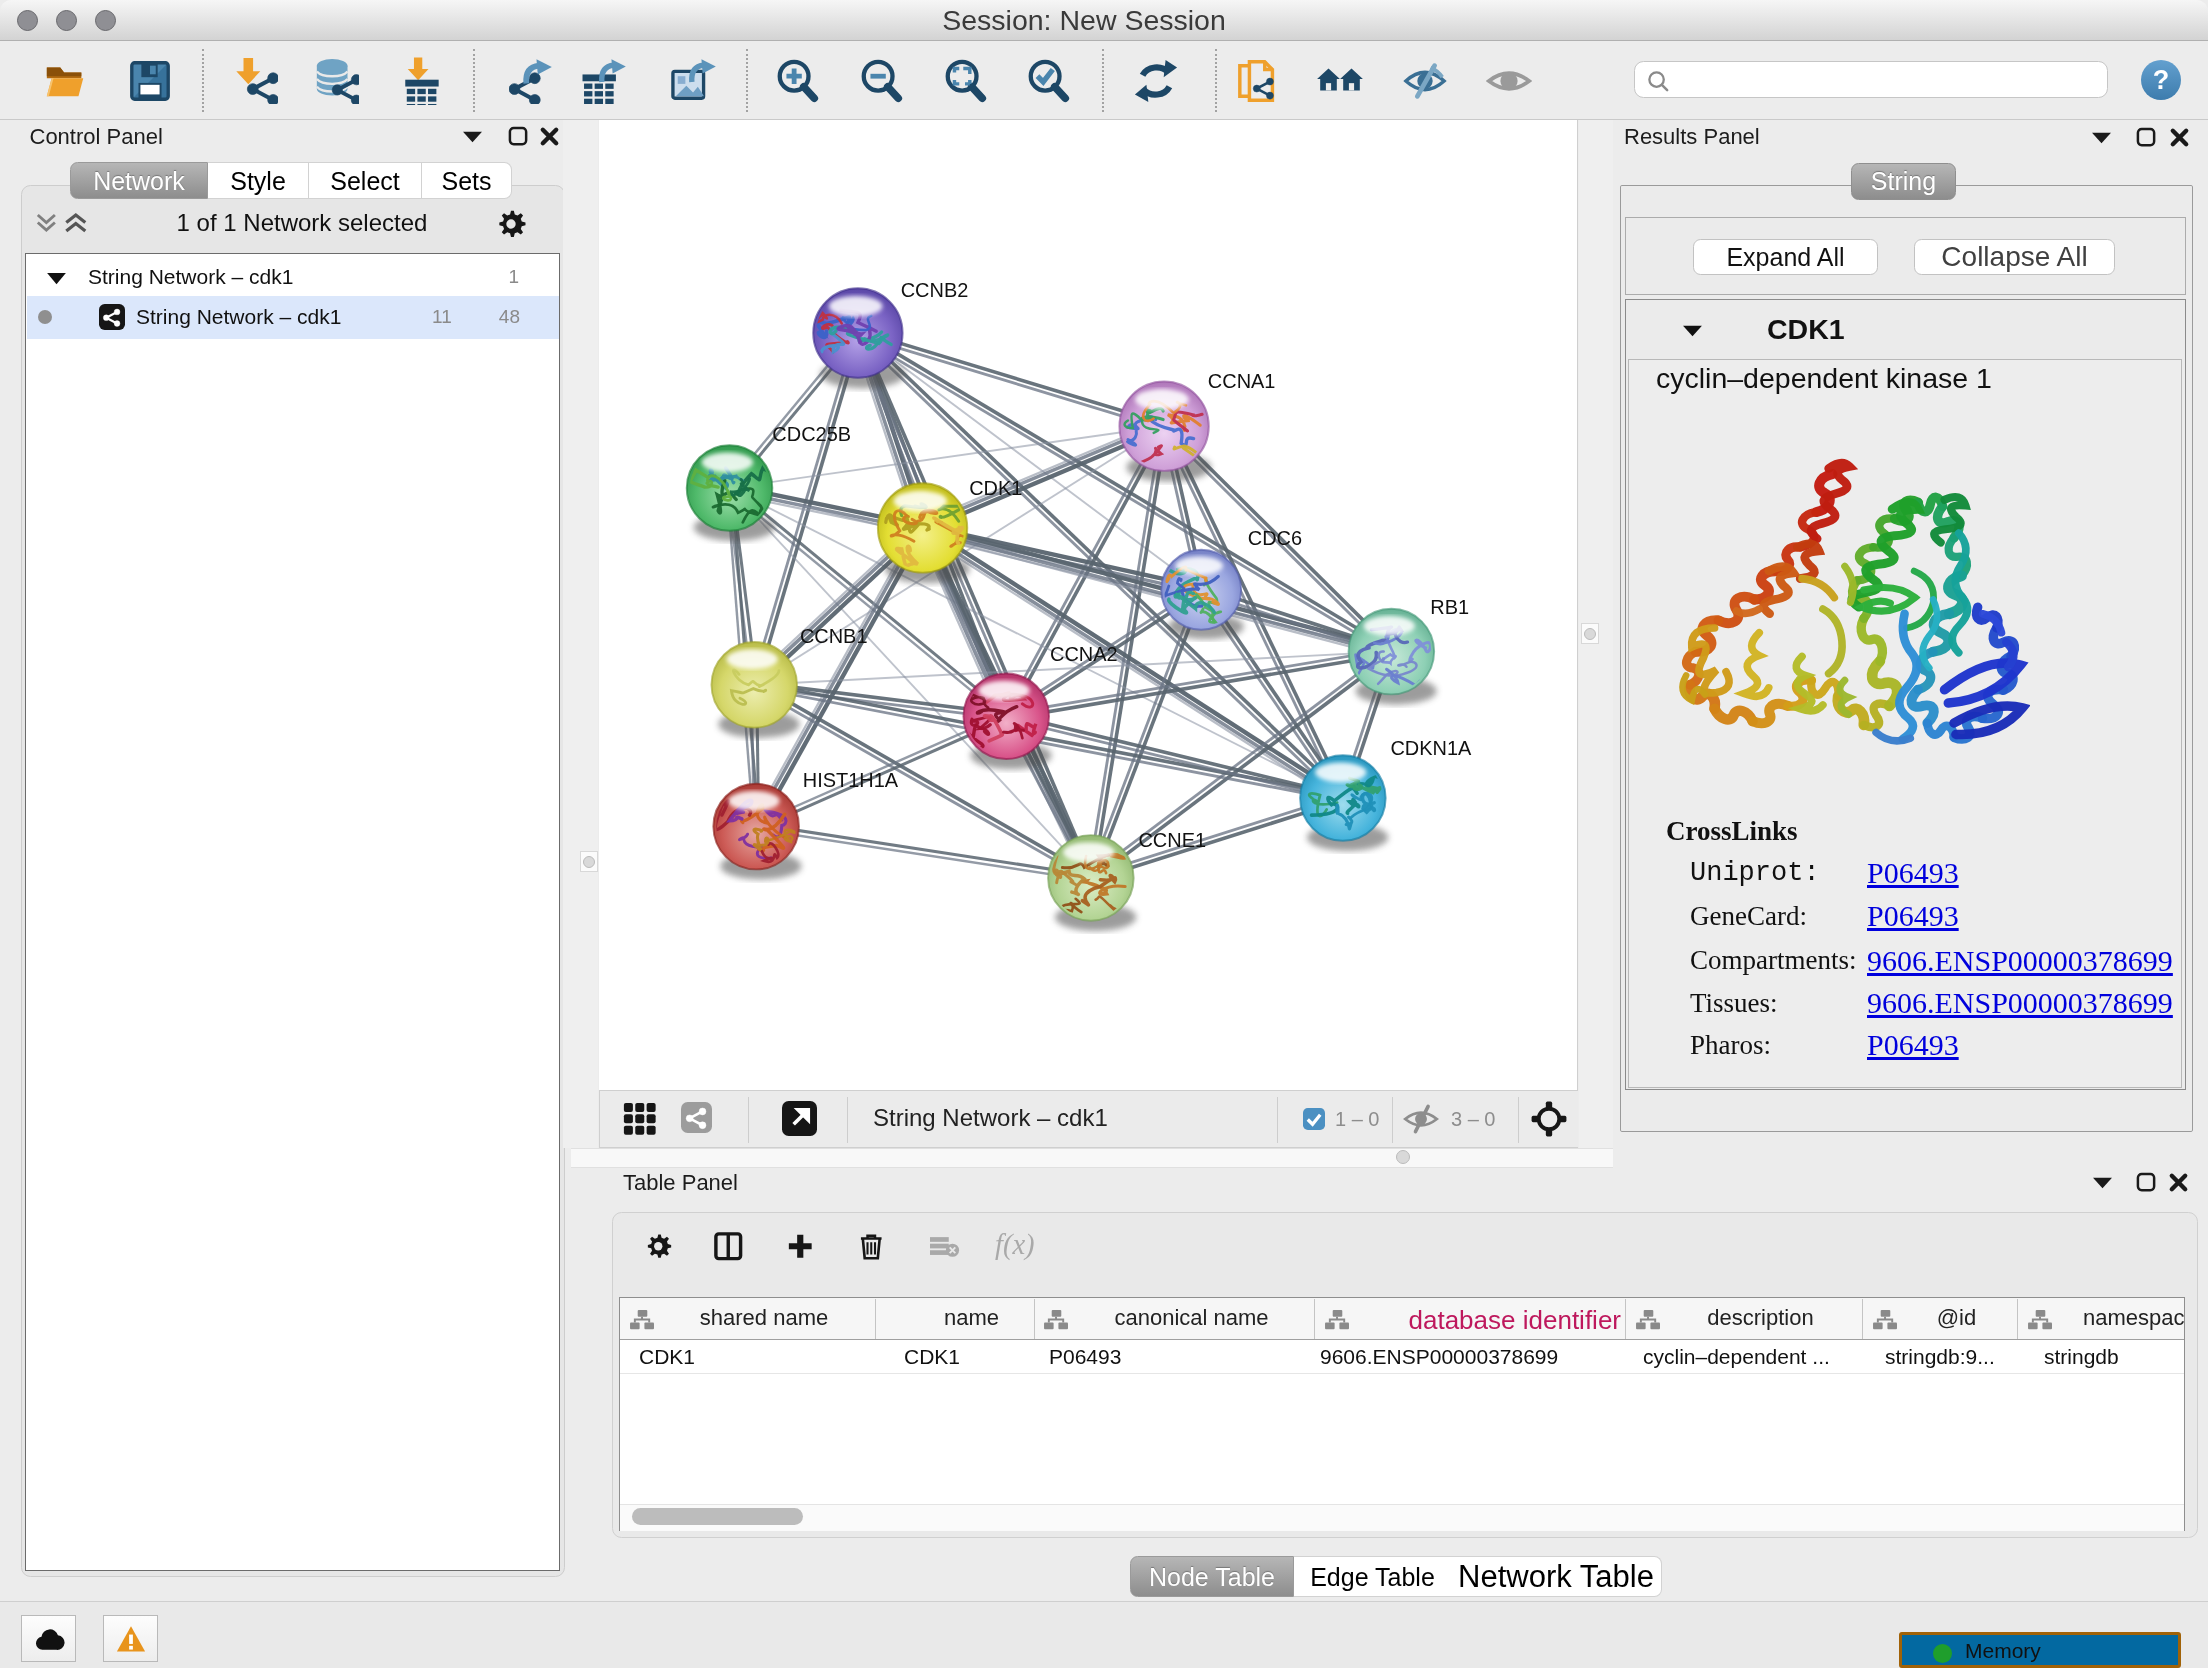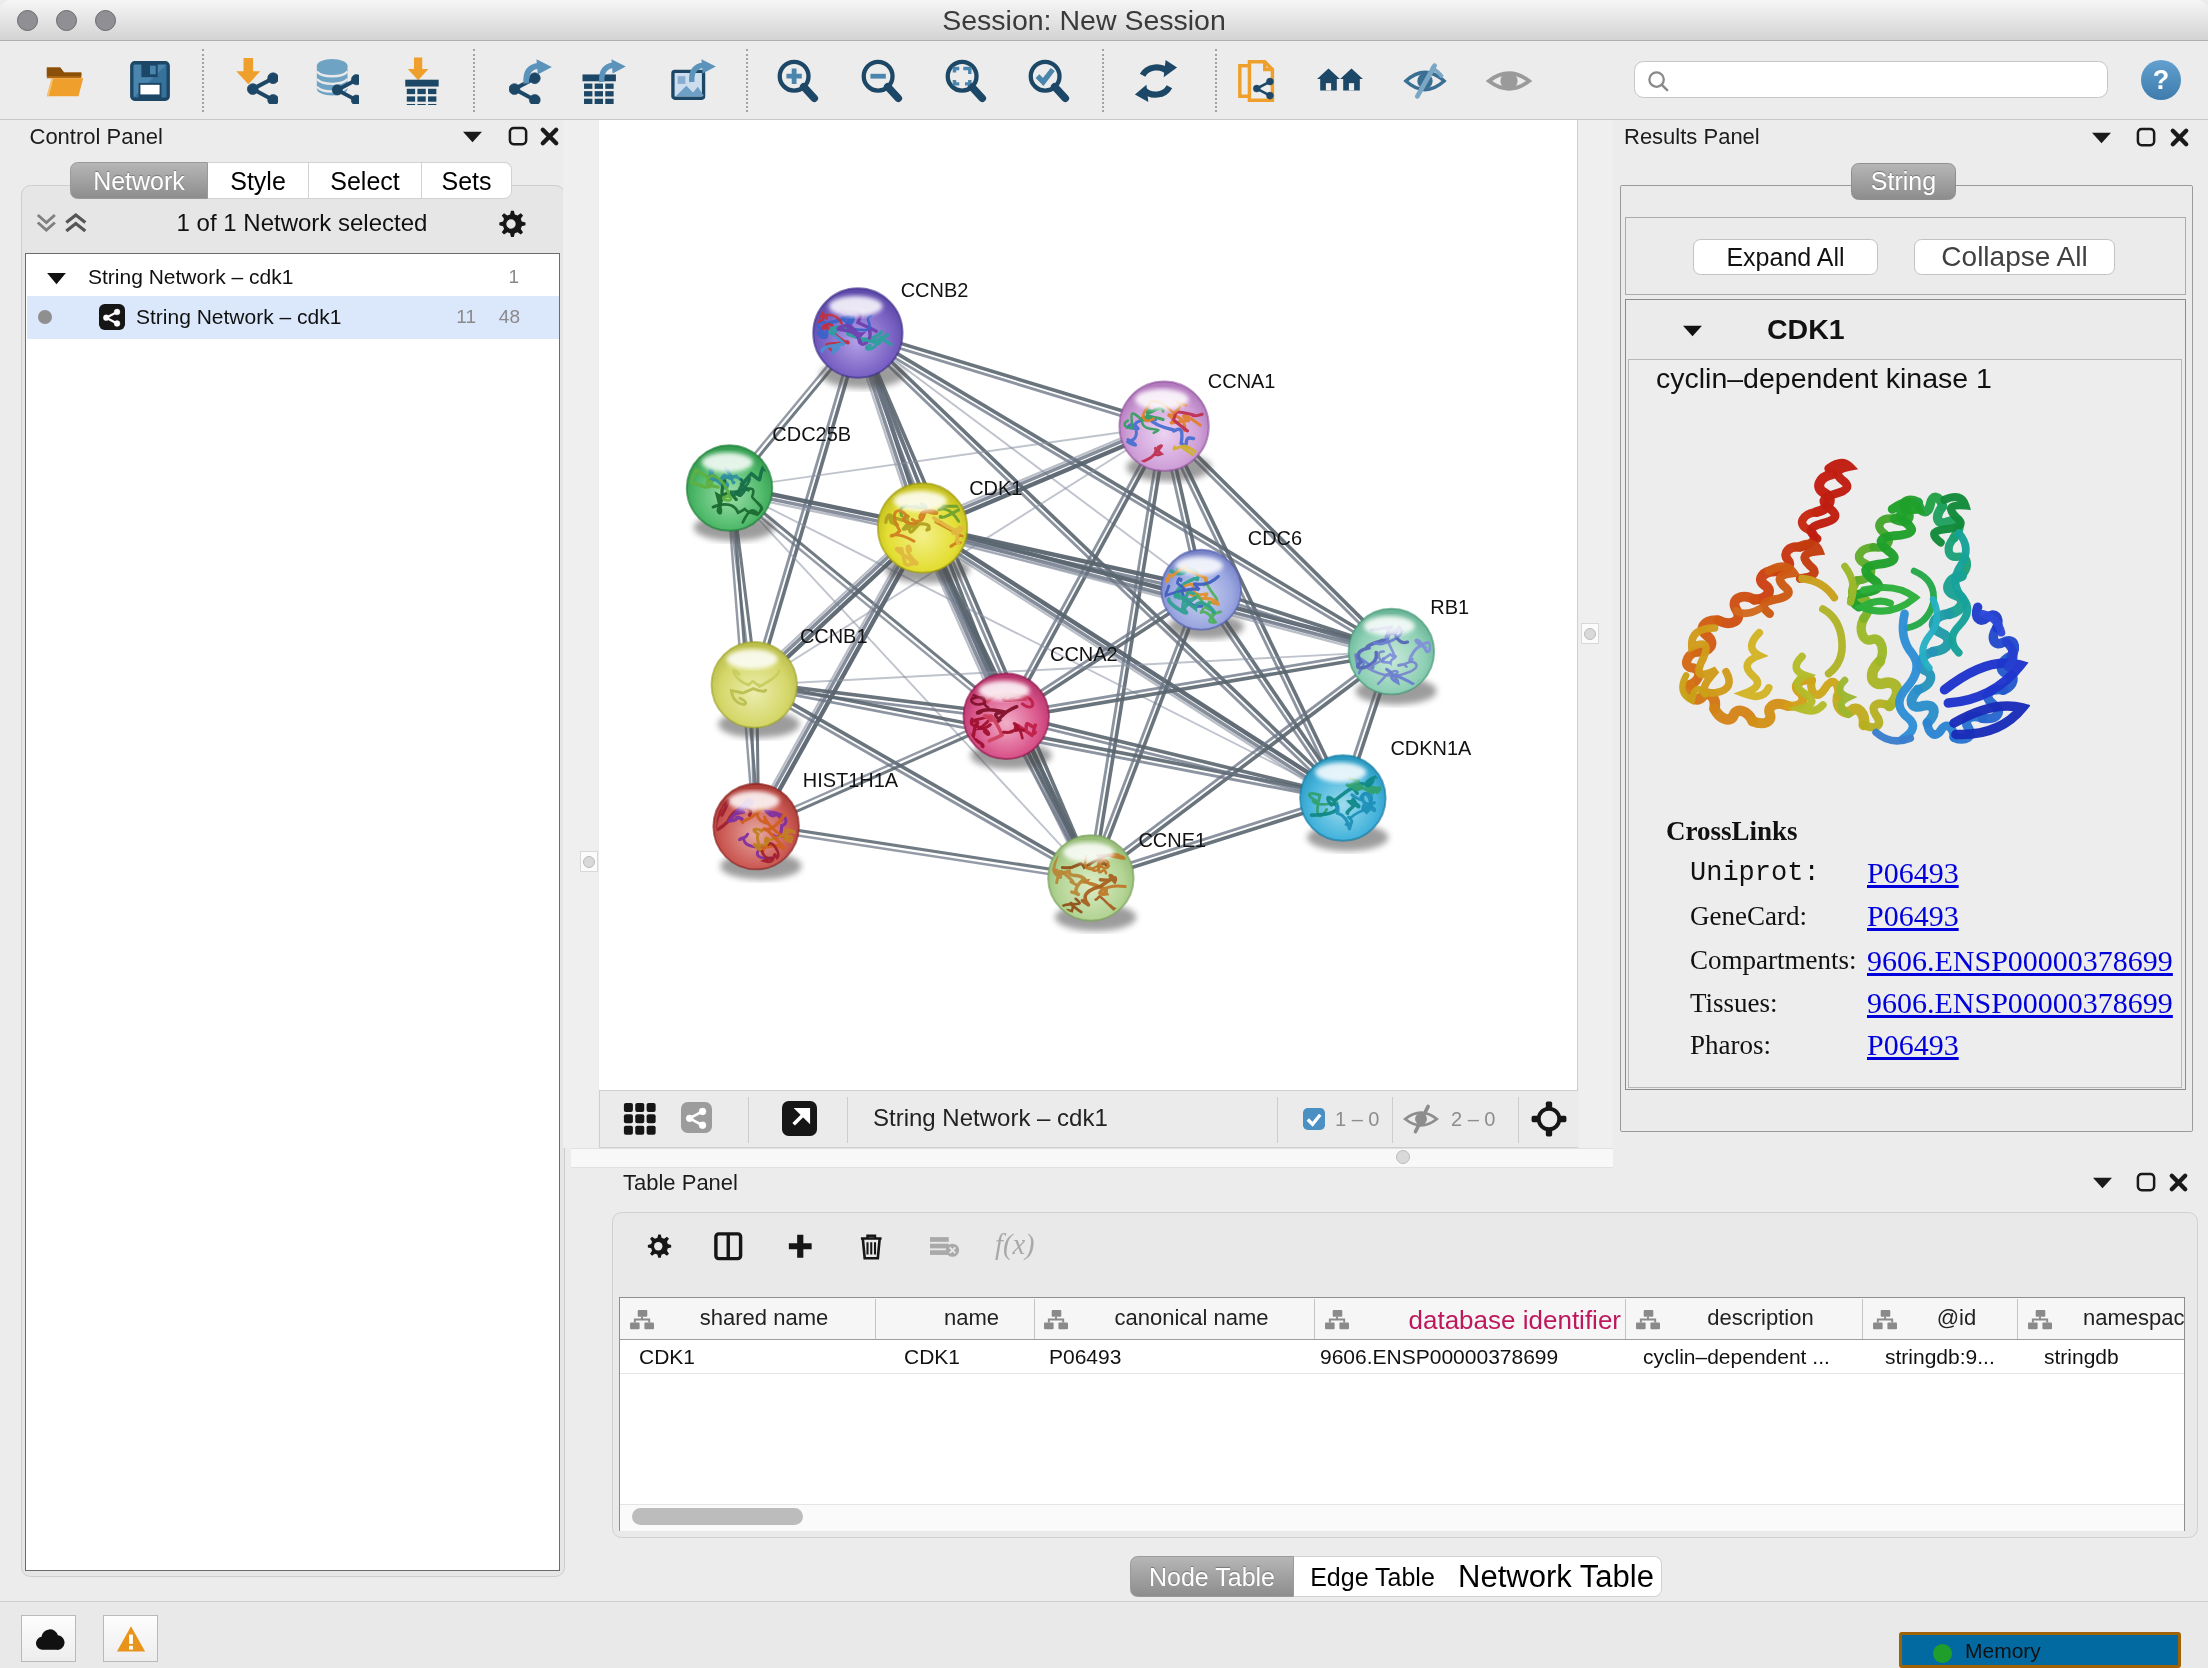--- a/index.html
+++ b/index.html
@@ -234,21 +234,21 @@
 <div class="abs" style="left:99px;top:304px;width:26px;height:26px;background:#161616;border-radius:5.7px">
 <svg width="26" height="26" viewBox="0 0 48 48">
       <g transform="translate(8,8) scale(0.6666666666666666)" fill="#ffffff" stroke="#ffffff">
 <circle cx="38" cy="10" r="8"></circle>
         <circle cx="8" cy="26" r="8"></circle>
         <circle cx="38" cy="42" r="8"></circle>
 <path d="M38,10 L8,26 L38,42" fill="none" stroke-width="6"></path>
       </g>
     </svg></div>
 <div class="abs" style="left:136px;top:305px;font-size:21px;color:#111">String Network – cdk1</div>
-<div class="abs" style="left:432px;top:306px;width:44px;text-align:right;font-size:19px;color:#8a8a8a">11</div>
+<div class="abs" style="left:432px;top:306px;width:44px;text-align:left;font-size:19px;color:#8a8a8a">11</div>
 <div class="abs" style="left:476px;top:306px;width:44px;text-align:right;font-size:19px;color:#8a8a8a">48</div>
 <div class="abs" style="left:563px;top:120px;width:35px;height:1028px;background:#efefef"></div>
 <div class="abs" style="left:580px;top:851px;width:18px;height:21px;background:#fbfbfb;border:1px solid #d8d8d8"></div>
 <div class="abs" style="left:583px;top:856px;width:12.4px;height:12.4px;border-radius:50%;background:#d9d9d9;border:1px solid #bbb"></div>
 <div class="abs" style="left:599px;top:120px;width:979px;height:1028px;background:#fff;border-right:1px solid #cfcfcf"></div>
 <div class="abs" style="left:1579px;top:120px;width:34px;height:1028px;background:#efefef"></div>
 <div class="abs" style="left:1581px;top:623px;width:18px;height:21px;background:#fbfbfb;border:1px solid #d8d8d8"></div>
 <div class="abs" style="left:1584px;top:628px;width:12.4px;height:12.4px;border-radius:50%;background:#d9d9d9;border:1px solid #bbb"></div>
 <svg style="position:absolute;left:599px;top:120px" width="979" height="969" viewBox="630 126 1029 1019">
     <defs>
@@ -654,21 +654,21 @@
 <svg width="22" height="22" viewBox="0 0 23 23">
       <path d="M5,12 l5,5 L18,7" stroke="#fff" stroke-width="3.4" fill="none"></path>
     </svg></div>
 <div class="abs" style="left:1335px;top:1108px;font-size:20px;color:#8d8d8d">1 – 0</div>
 <div class="abs" style="left:1392px;top:1097px;width:0;height:46px;border-left:1.9px solid #cdcdcd"></div>
 <svg class="abs" style="left:1402px;top:1103px" width="38" height="32" viewBox="0 0 48 40">
 <path d="M4,20 Q24,4 44,20 Q24,36 4,20 z" fill="none" stroke="#8d8d8d" stroke-width="3.4"></path>
 <circle cx="24" cy="20" r="7.5" fill="#8d8d8d"></circle>
 <path d="M33,4 L17,36" stroke="#8d8d8d" stroke-width="4.5" stroke-linecap="round"></path>
   </svg>
-<div class="abs" style="left:1451px;top:1108px;font-size:20px;color:#8d8d8d">2 – 0</div>
+<div class="abs" style="left:1451px;top:1108px;font-size:20px;color:#8d8d8d">3 – 0</div>
 <div class="abs" style="left:1518px;top:1097px;width:0;height:46px;border-left:1.9px solid #cdcdcd"></div>
 <svg class="abs" style="left:1530px;top:1100px" width="38" height="38" viewBox="0 0 48 48">
 <circle cx="24" cy="24" r="13" fill="none" stroke="#161616" stroke-width="5"></circle>
 <g fill="#161616">
       <rect x="20" y="2" width="8" height="10" rx="2"></rect>
       <rect x="20" y="36" width="8" height="10" rx="2"></rect>
       <rect x="2" y="20" width="10" height="8" rx="2"></rect>
       <rect x="36" y="20" width="10" height="8" rx="2"></rect>
     </g>
   </svg>

